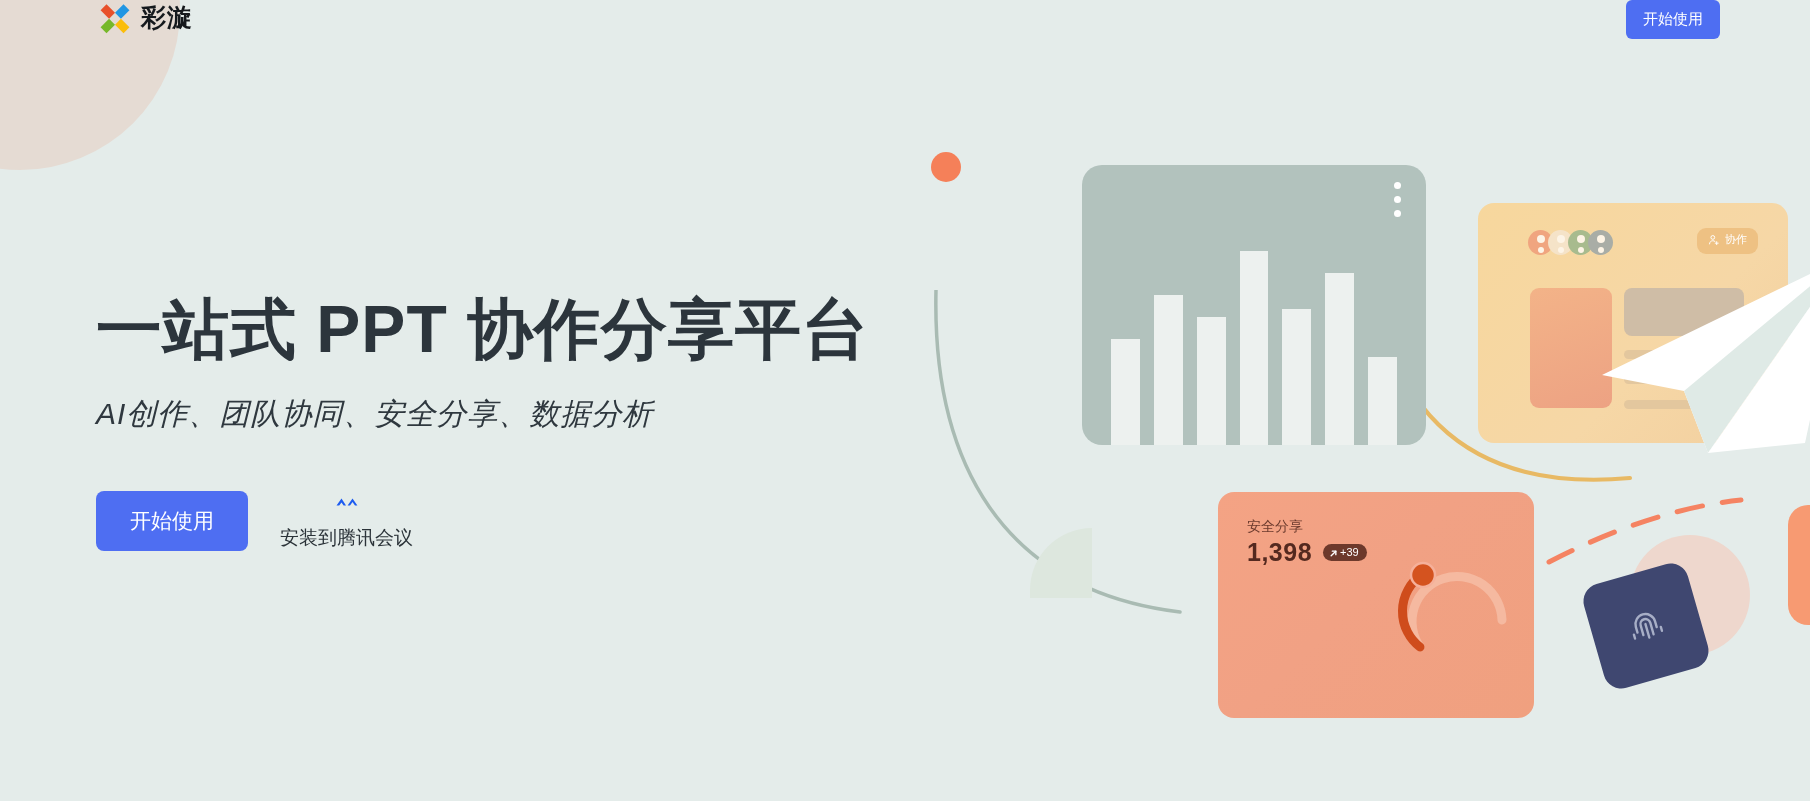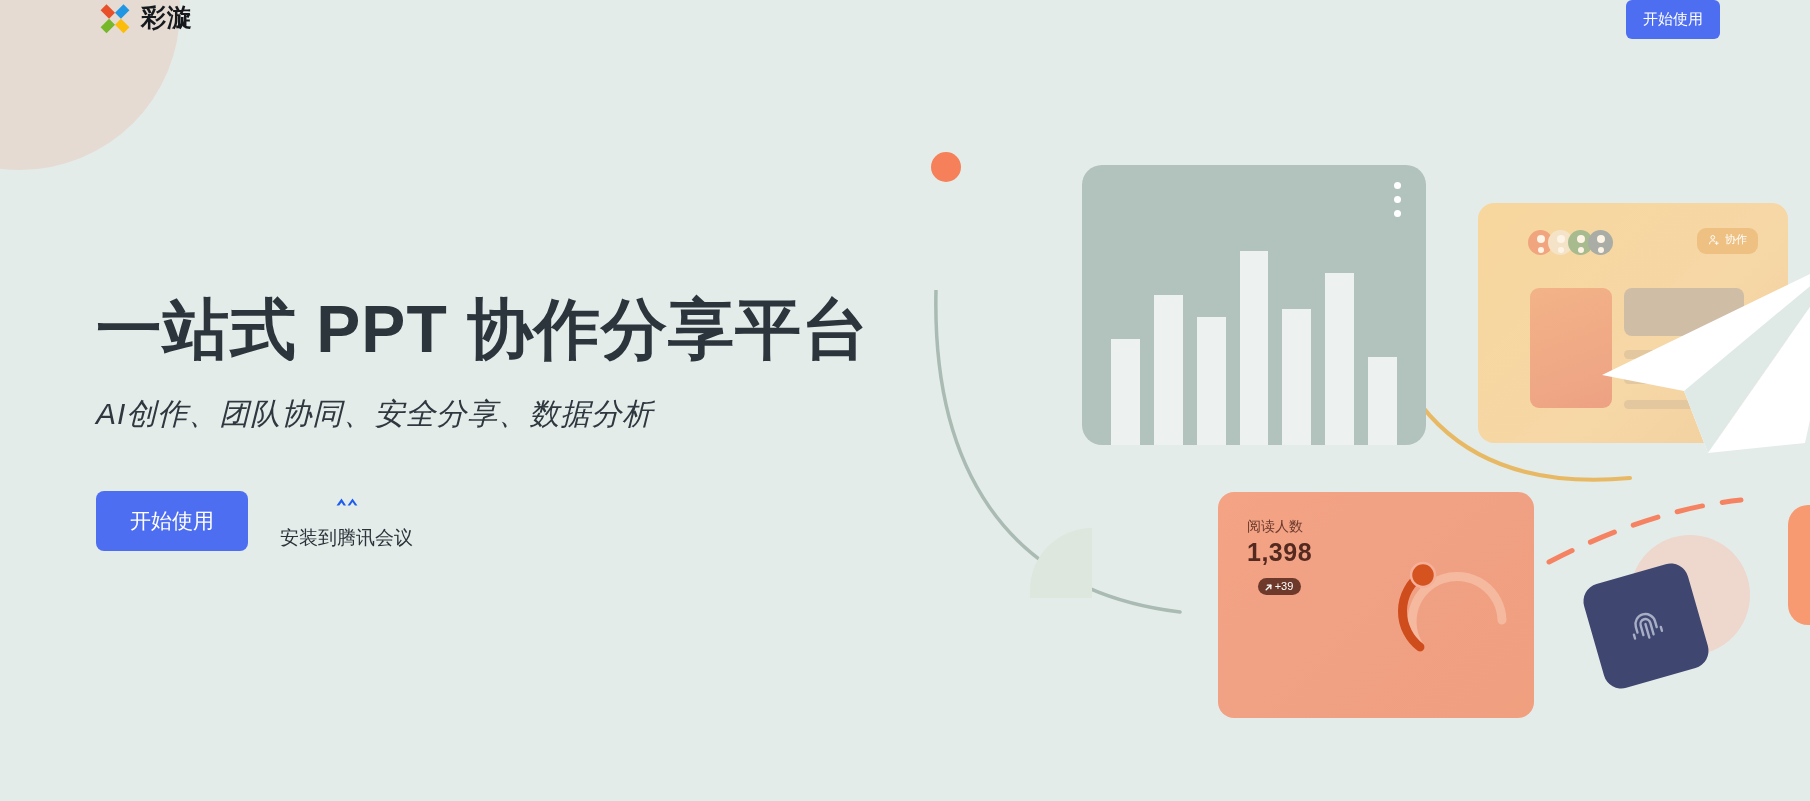--- a/index.html
+++ b/index.html
@@ -298,21 +298,20 @@
     font-size: 14px;
     color: #6b3a2d;
     margin-bottom: 2px;
     white-space: nowrap;
   }
   .stat-value-row {
     display: flex;
     align-items: center;
     gap: 11px;
     margin-bottom: 16px;
-    flex-direction: column;
   }
   .stat-value {
     font-size: 25px;
     font-weight: 600;
     color: #54291f;
     letter-spacing: 0.5px;
     white-space: nowrap;
   }
   .stat-badge {
     display: inline-flex;
@@ -465,21 +464,21 @@
     <path d="M84 136 L245 2 L108 198 Z" fill="#dfeae6"></path>
     <path d="M108 198 L245 2 L205 188 Z" fill="#ffffff"></path>
   </svg>
 </div>
 
 <div class="stats-card">
 
   <div class="stats-list">
 
     <div>
-      <div class="stat-label">阅读人数</div>
+      <div class="stat-label">安全分享</div>
       <div class="stat-value-row">
         <span class="stat-value">1,398</span>
         <span class="stat-badge">
           <span>
             <svg width="9" height="9" viewBox="0 0 10 10" fill="none">
               <path d="M2.4 7.6 L7.6 2.4" stroke="#fff" stroke-width="1.5" stroke-linecap="round"></path>
               <path d="M3.7 2.4 H7.6 V6.3" stroke="#fff" stroke-width="1.5" stroke-linecap="round" stroke-linejoin="round"></path>
             </svg>
           </span>
           <span>+39</span>

